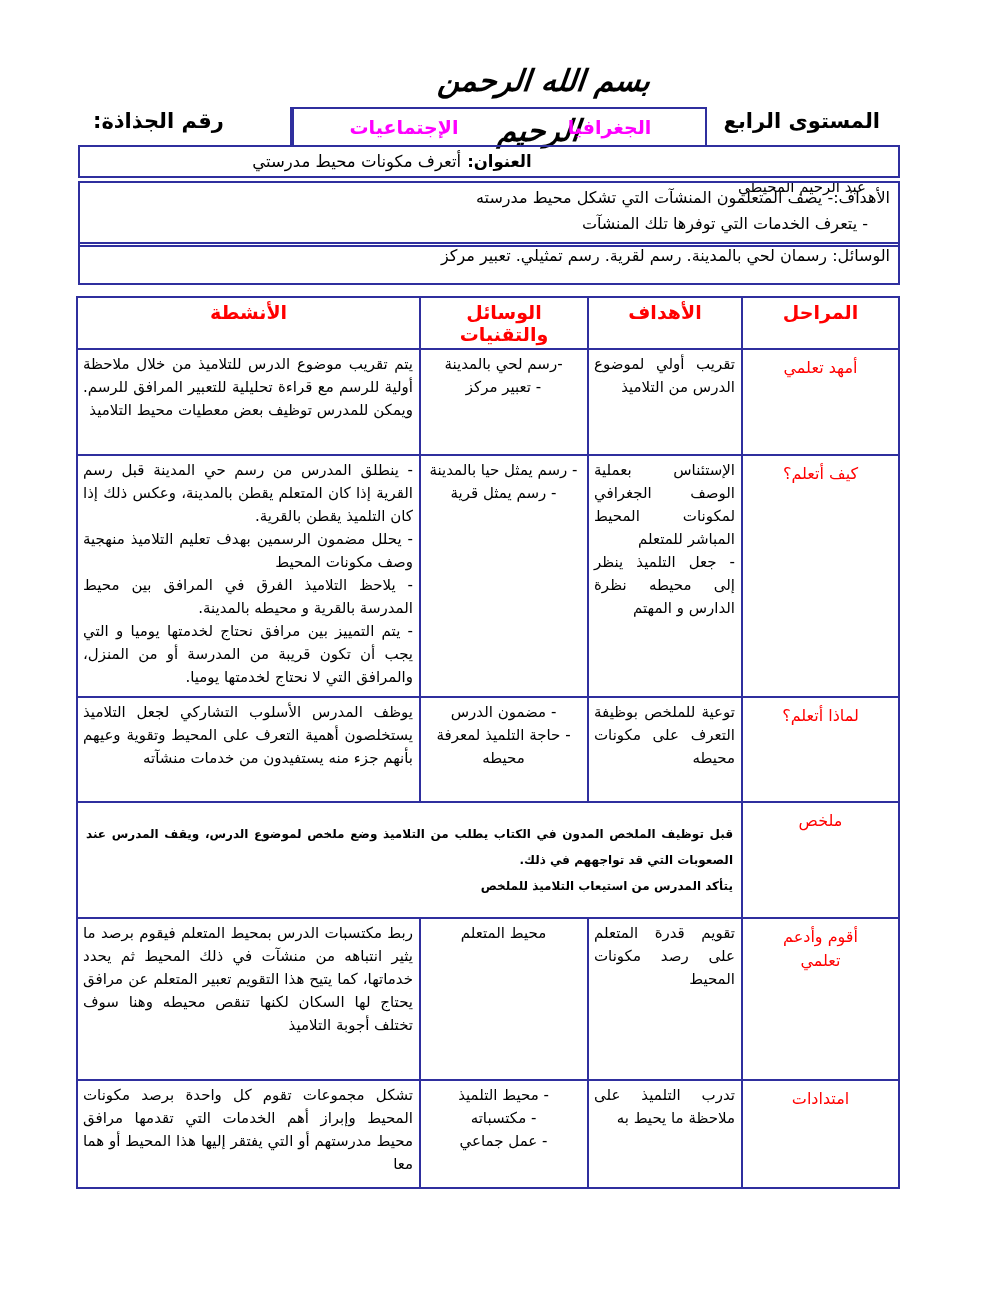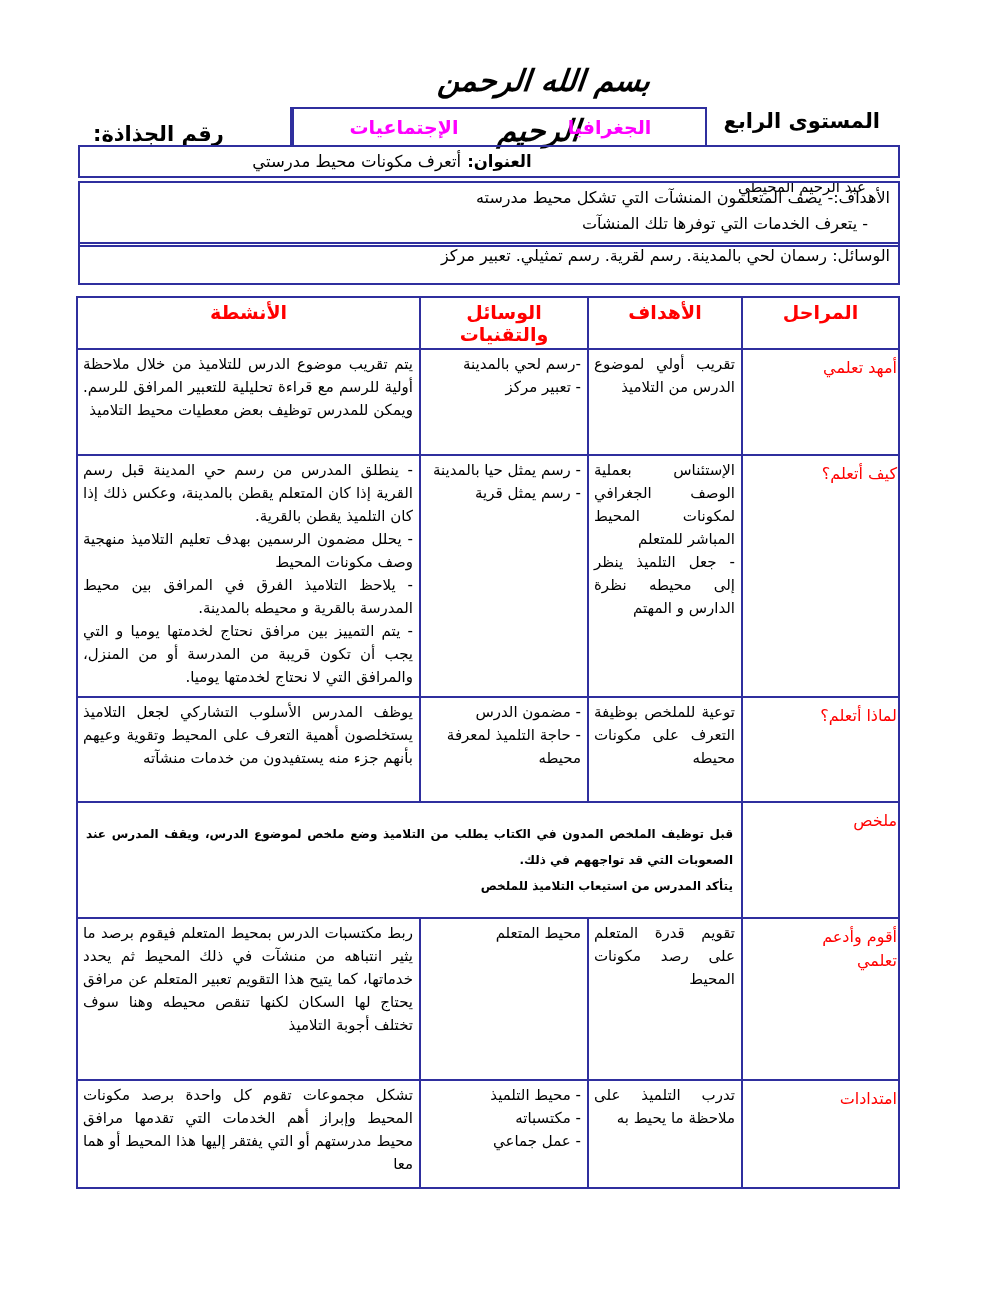--- a/index.html
+++ b/index.html
@@ -17,21 +17,21 @@
   
   .bismillah{
     top:56px;right:330px;width:260px;height:52px;
     text-align:center;
     font-family:"DejaVu Serif","Liberation Serif",serif;
     font-style:italic;font-weight:bold;font-size:30px;
     line-height:50px;
     transform:skewX(-6deg);
   }
   .level{top:109px;right:124px;font-weight:bold;font-size:21px;}
-  .sheet-number{top:122px;left:93px;font-weight:bold;font-size:21px;}
+  .sheet-number{top:109px;left:93px;font-weight:bold;font-size:21px;}
   .subjects-box{
     top:107px;right:297px;width:417px;height:40px;
     border:2px solid #2f2f9e;
     display:flex;
   }
   .subjects-box .cell{
     box-sizing:border-box;
     display:flex;align-items:center;justify-content:center;
     color:#ff00ff;font-weight:bold;font-size:19px;
   }
@@ -79,31 +79,31 @@
     border:2px solid #2f2f9e;
     box-sizing:border-box;
     vertical-align:top;
     overflow:hidden;
   }
   .main-table th{
     color:#ff0000;font-weight:bold;font-size:19px;
     text-align:center;padding:3px 2px;border-radius:23px;
   }
   .stage-cell{
-    color:#ff0000;font-size:16px;text-align:right;
+    color:#ff0000;font-size:16px;text-align:center;
     padding-top:6px;line-height:24px;
     white-space:pre-line;
   }
   .body-cell{
     font-size:15px;line-height:23px;
     padding:3px 6px 2px 5px;
     text-align:justify;
     white-space:pre-line;
   }
-  .means-cell{text-align:right;}
+  .means-cell{text-align:center;}
   .summary-cell{
     font-weight:bold;font-size:12px;line-height:26px;
     padding:18px 8px;text-align:justify;white-space:pre-line;
   }
 </style>
 </head>
 <body>
 
 <div class="page">
 

